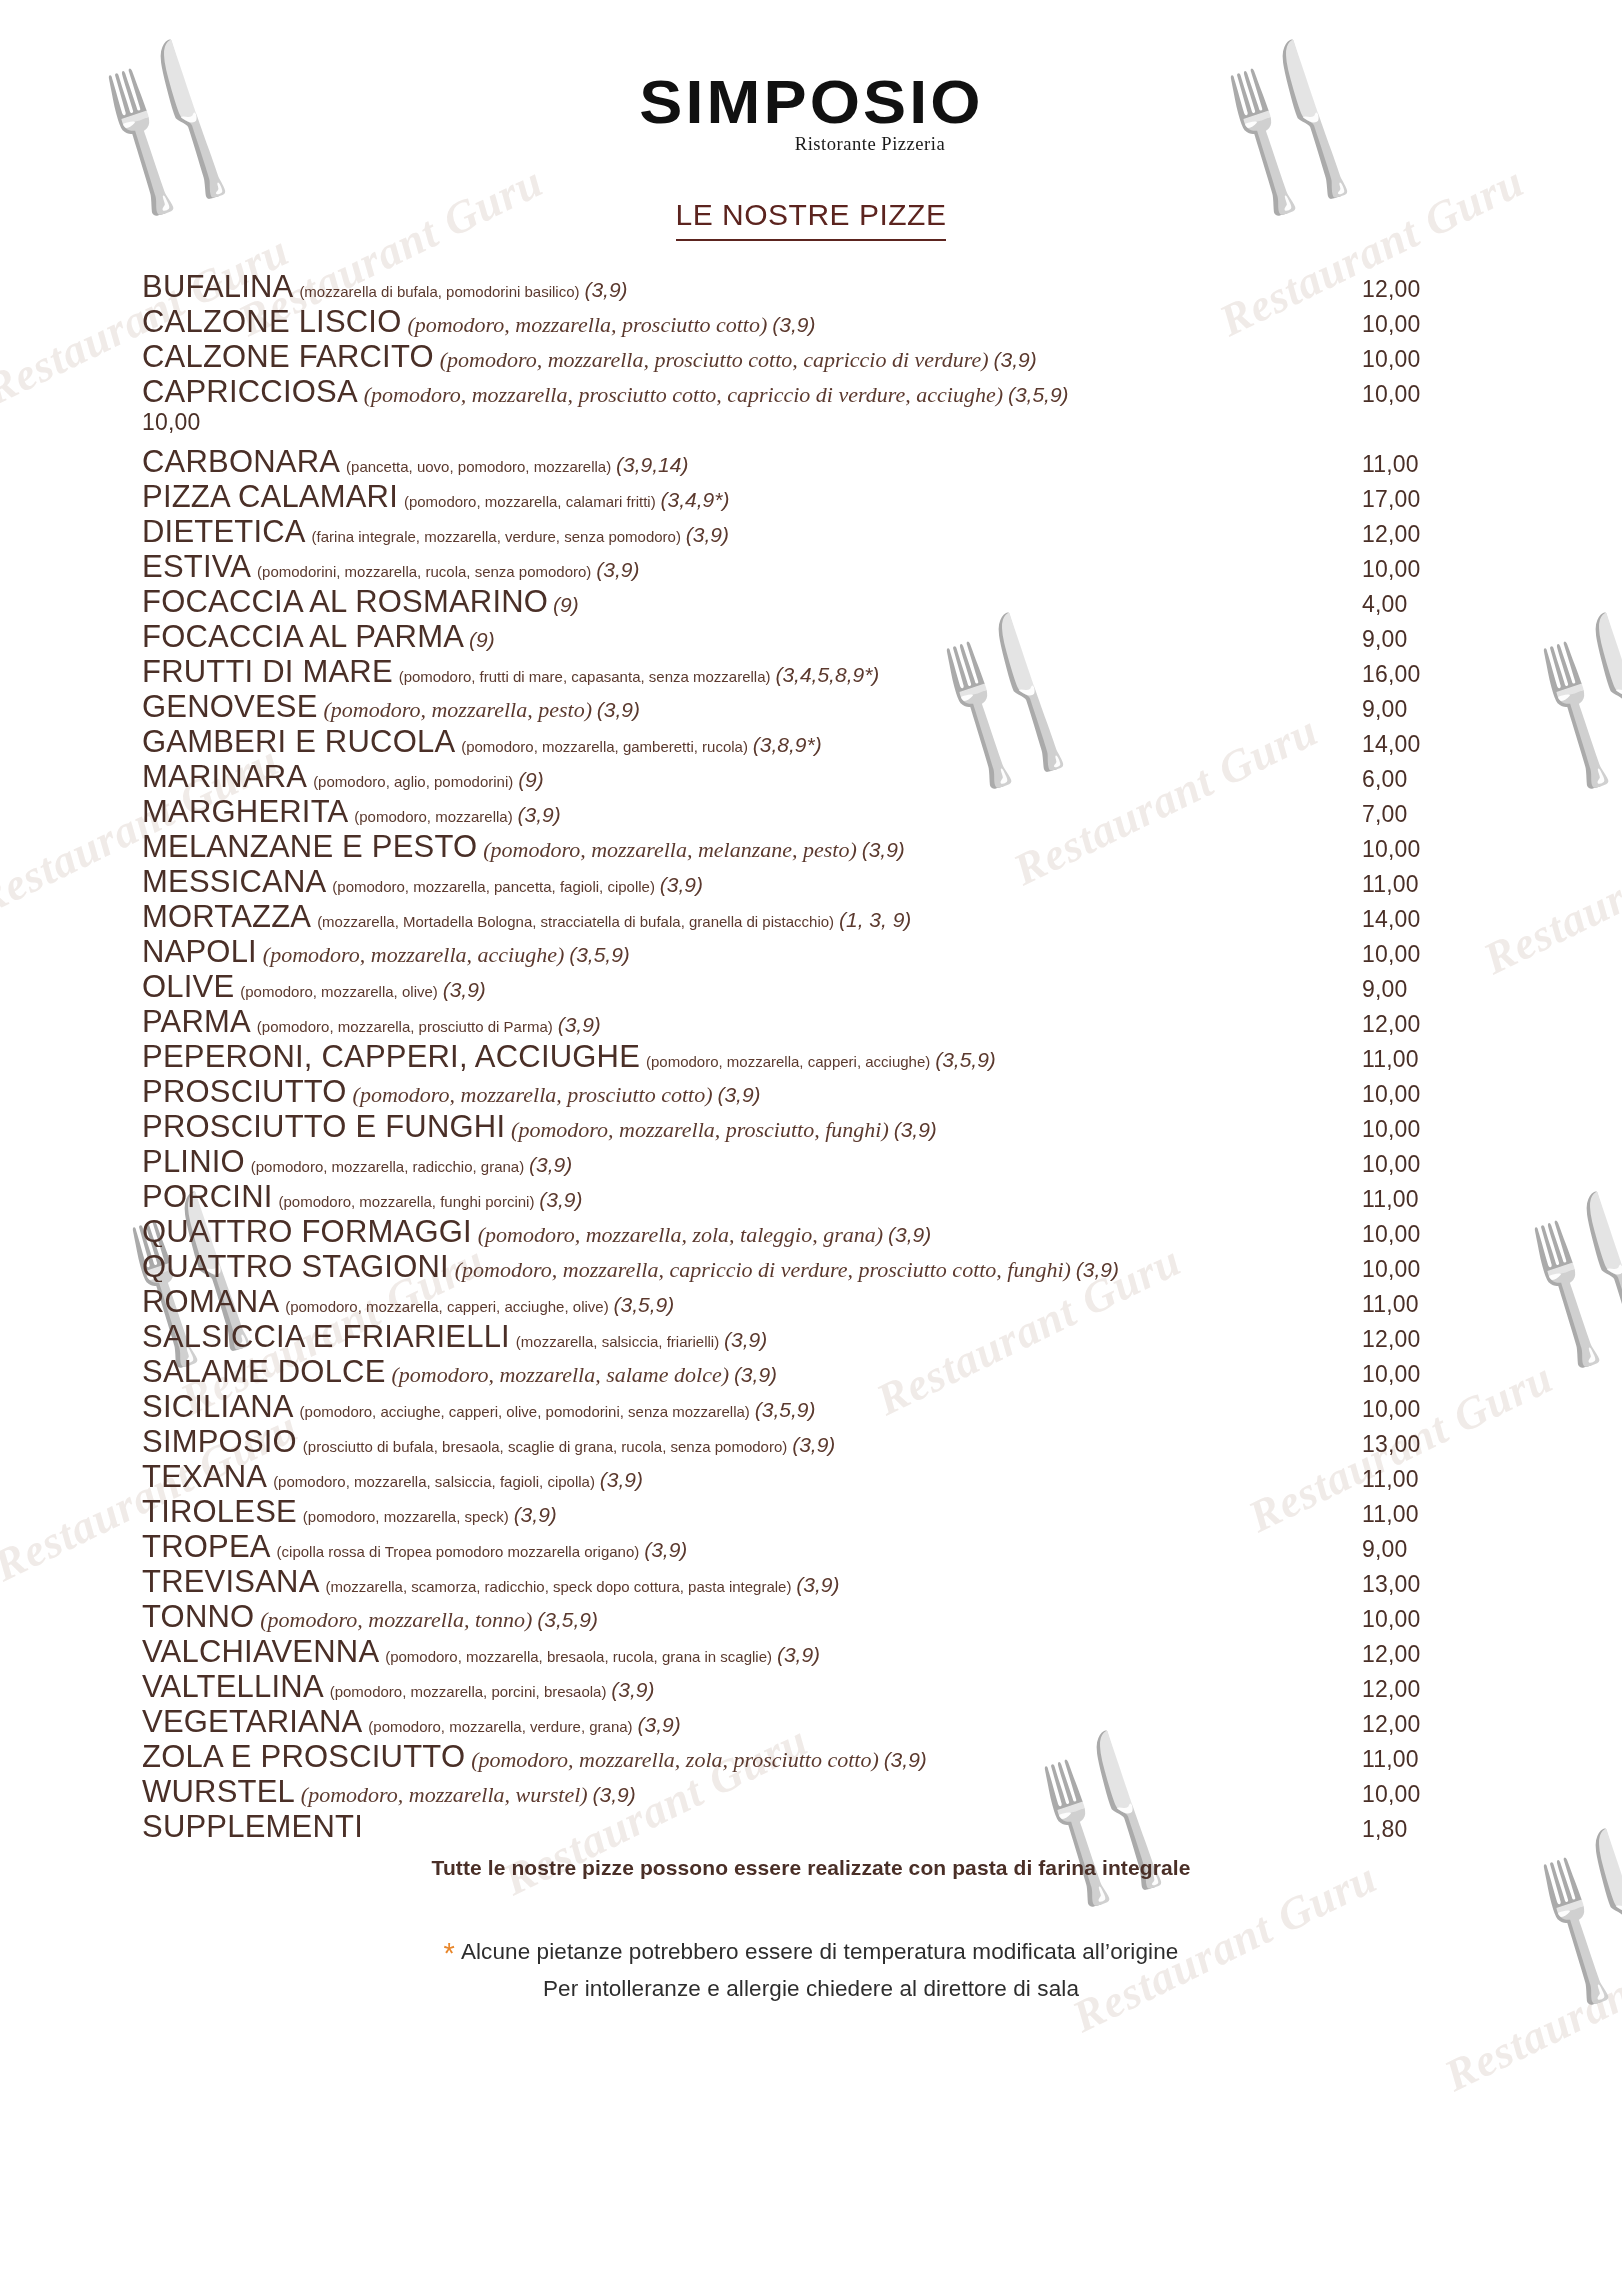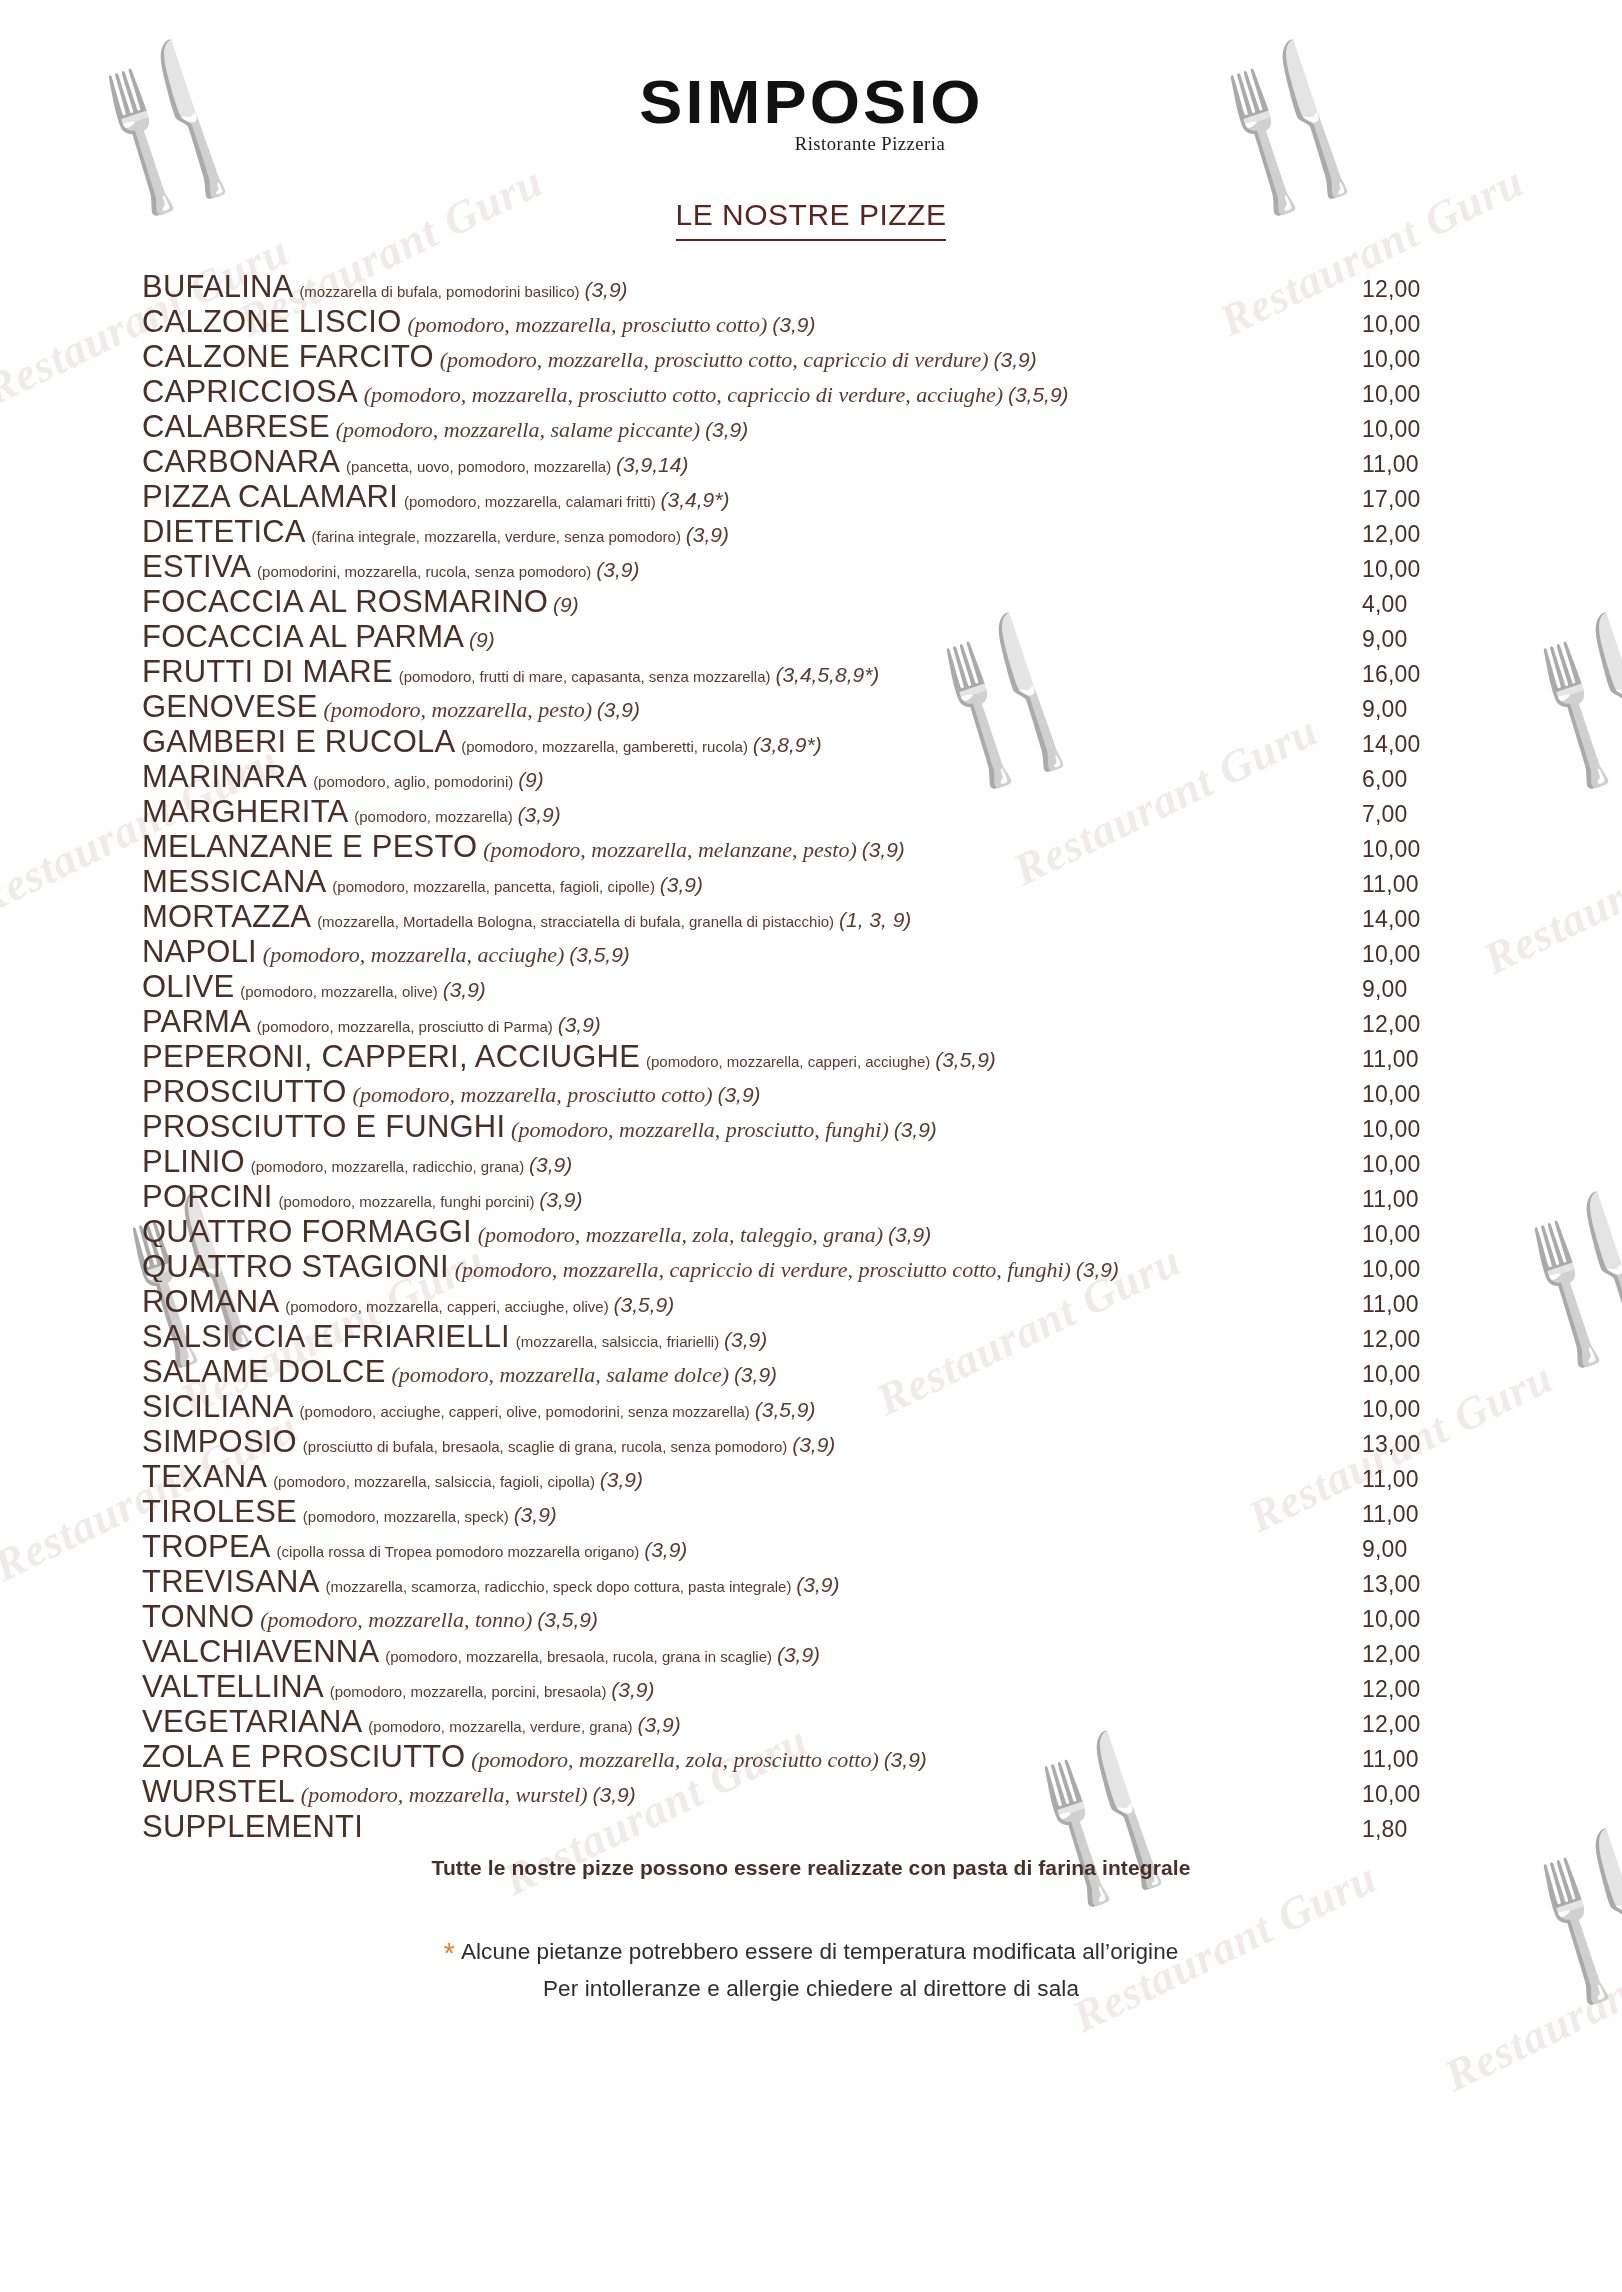--- a/index.html
+++ b/index.html
@@ -232,21 +232,20 @@
       </div>
       <div class="menu-row">
         <div class="row-text"><span class="dish-name">CALZONE FARCITO</span><span class="dish-desc desc-serif">(pomodoro, mozzarella, prosciutto cotto, capriccio di verdure)</span><span class="dish-allergens">(3,9)</span></div>
         <div class="dish-price">10,00</div>
       </div>
       <div class="menu-row">
         <div class="row-text"><span class="dish-name">CAPRICCIOSA</span><span class="dish-desc desc-serif">(pomodoro, mozzarella, prosciutto cotto, capriccio di verdure, acciughe)</span><span class="dish-allergens">(3,5,9)</span></div>
         <div class="dish-price">10,00</div>
       </div>
       <div class="menu-row">
-        <div class="row-text"><span class="dish-name">CALABRESE</span><span class="dish-desc desc-serif">(pomodoro, mozzarella, salame piccante)</span><span class="dish-allergens">(3,9)</span></div>
         <div class="dish-price">10,00</div>
       </div>
       <div class="menu-row">
         <div class="row-text"><span class="dish-name">CARBONARA</span><span class="dish-desc desc-sans">(pancetta, uovo, pomodoro, mozzarella)</span><span class="dish-allergens">(3,9,14)</span></div>
         <div class="dish-price">11,00</div>
       </div>
       <div class="menu-row">
         <div class="row-text"><span class="dish-name">PIZZA CALAMARI</span><span class="dish-desc desc-sans">(pomodoro, mozzarella, calamari fritti)</span><span class="dish-allergens">(3,4,9*)</span></div>
         <div class="dish-price">17,00</div>
       </div>

